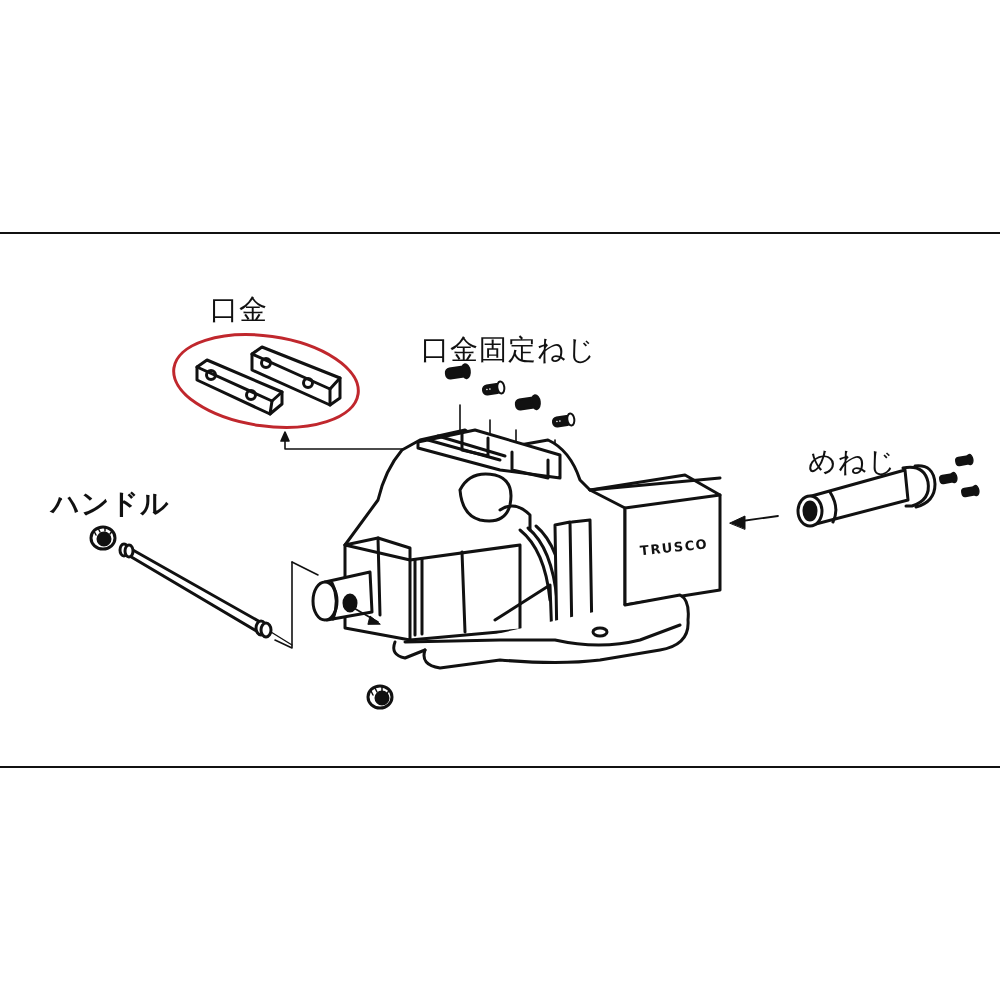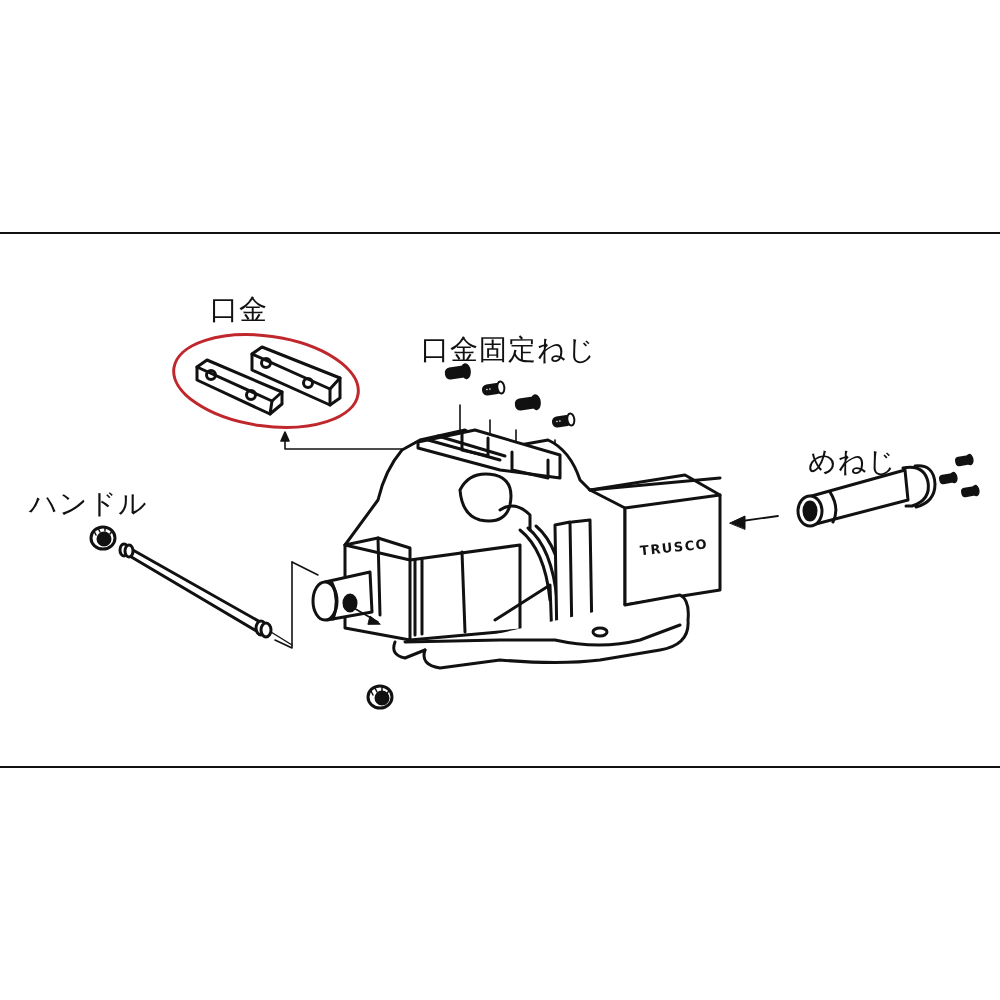--- a/index.html
+++ b/index.html
@@ -28,21 +28,21 @@
       font-family: "DejaVu Sans", "Liberation Sans", sans-serif;
       font-size: 28px;
       color: #111111;
       letter-spacing: 1px;
       white-space: nowrap;
       line-height: 1;
     }
     #lbl-jaw { left: 210px; top: 296px; }
     #lbl-jaw-screw { left: 421px; top: 336px; }
     #lbl-nut { left: 808px; top: 416px; margin-top: 32px; }
-    #lbl-handle { left: 29px; top: 490px; }
+    #lbl-handle { left: 51px; top: 490px; font-weight: bold; }
     svg#diagram {
       position: absolute;
       left: 0;
       top: 0;
       width: 1000px;
       height: 1000px;
     }
     .brand {
       font-family: "DejaVu Sans", "Liberation Sans", sans-serif;
       font-weight: bold;

